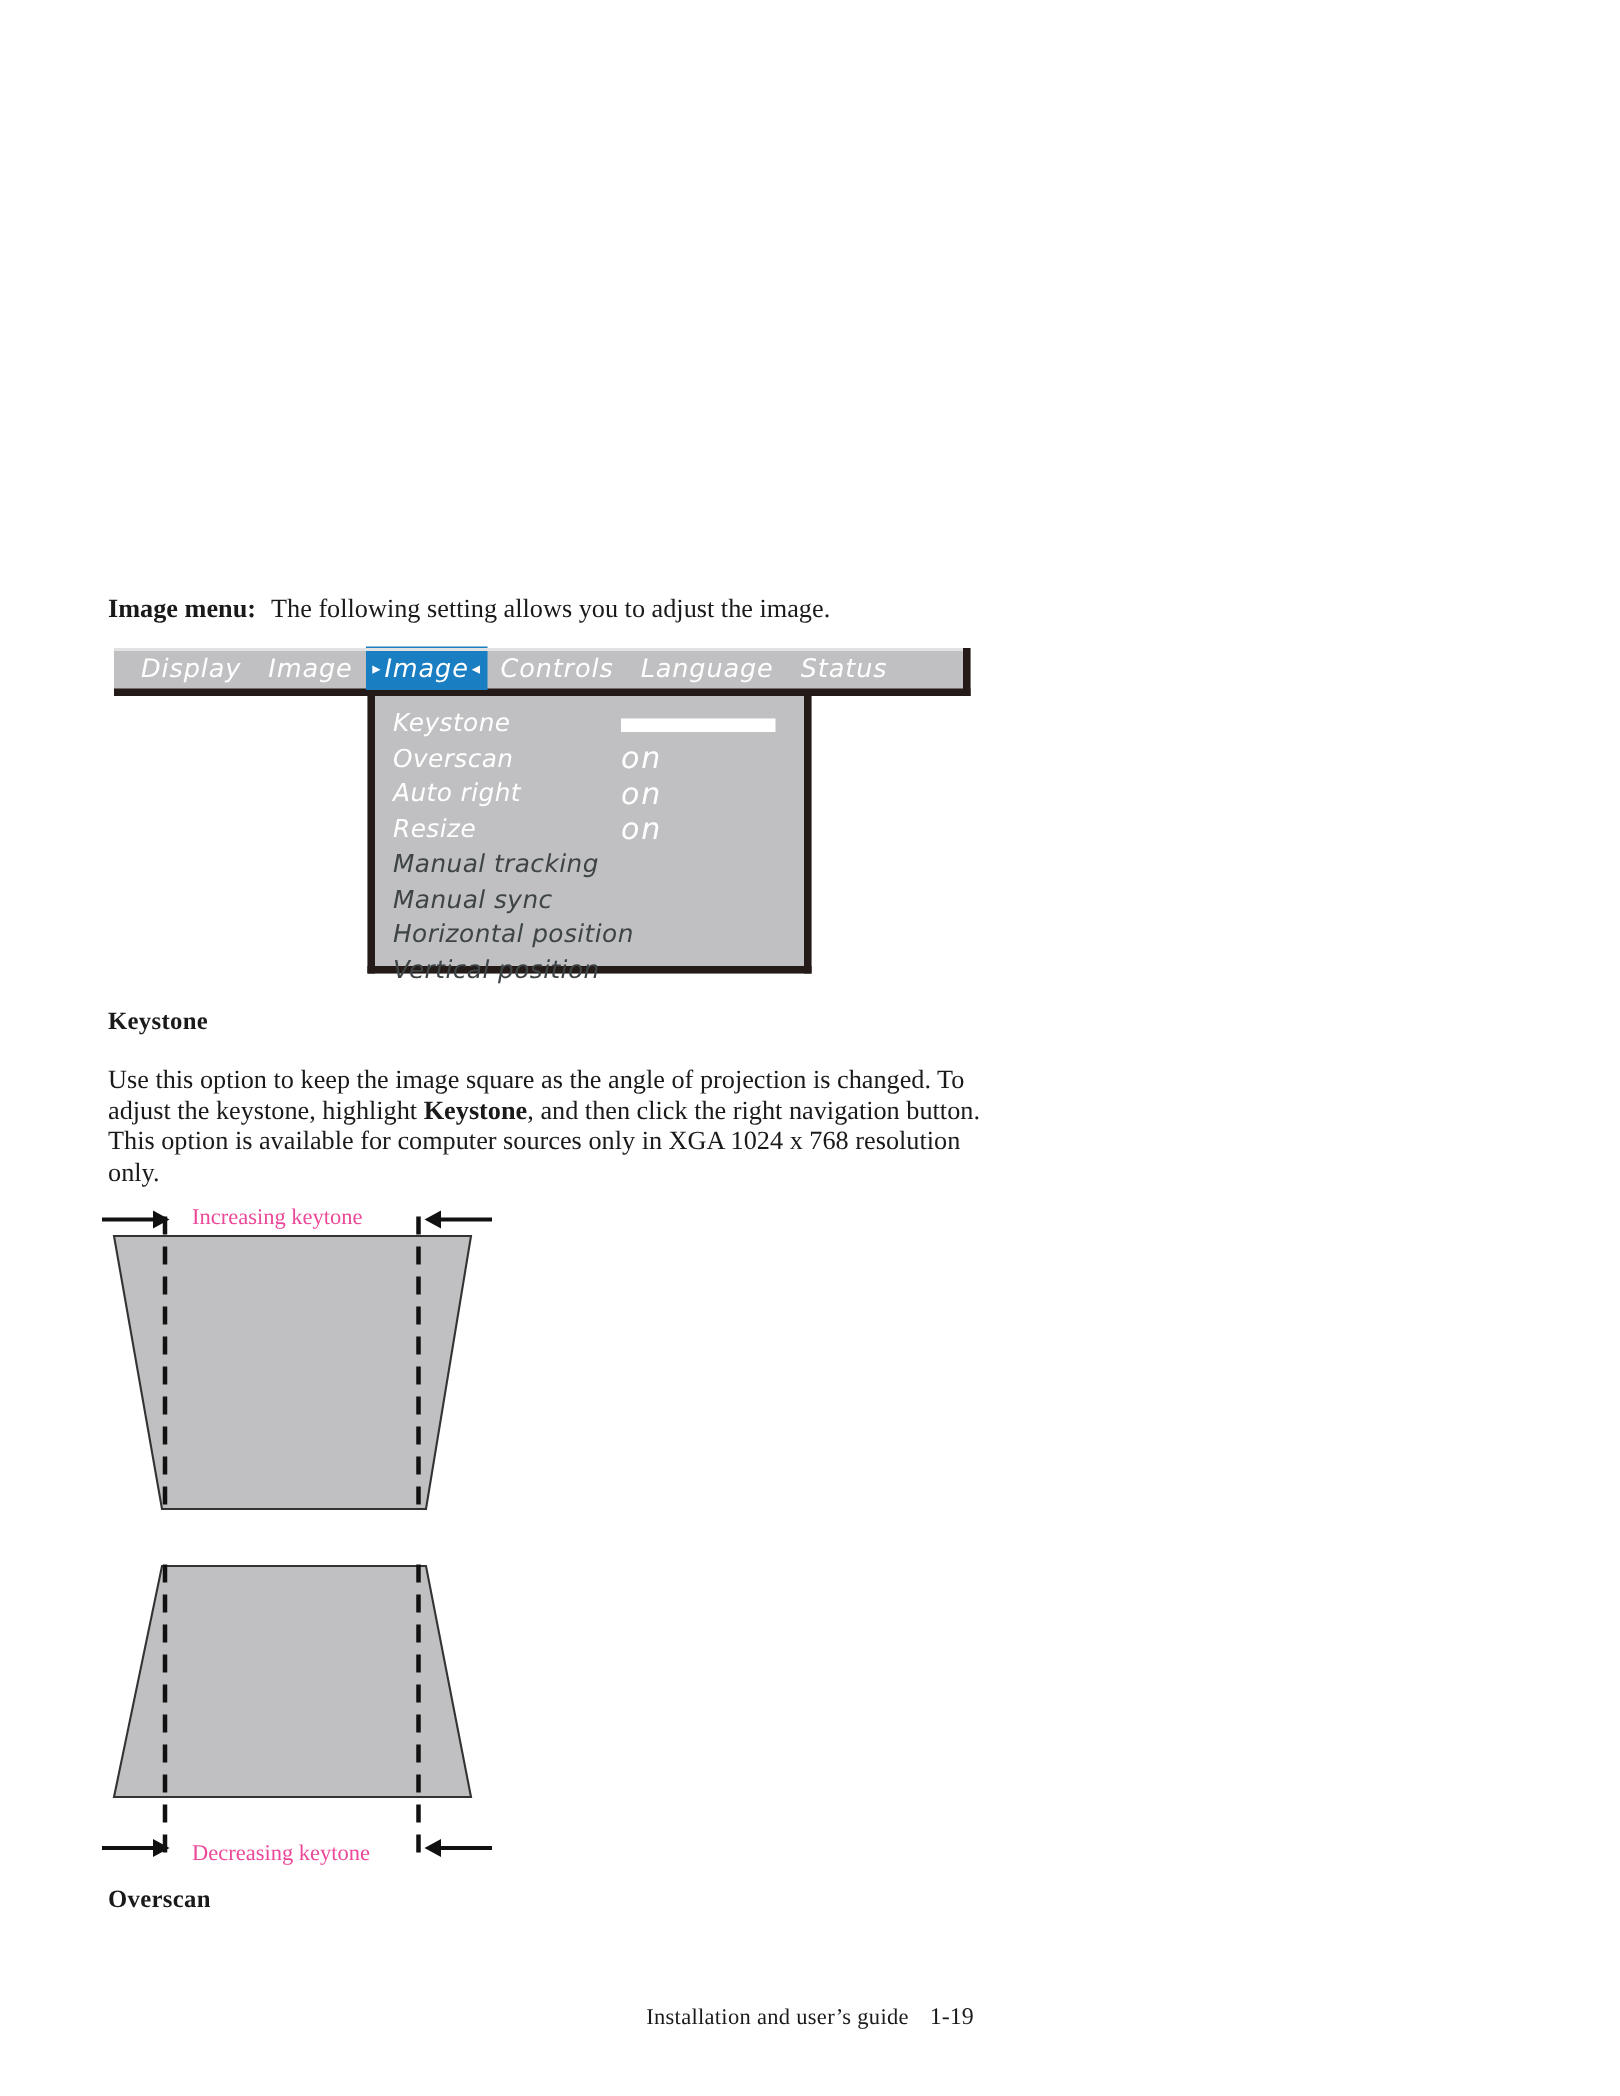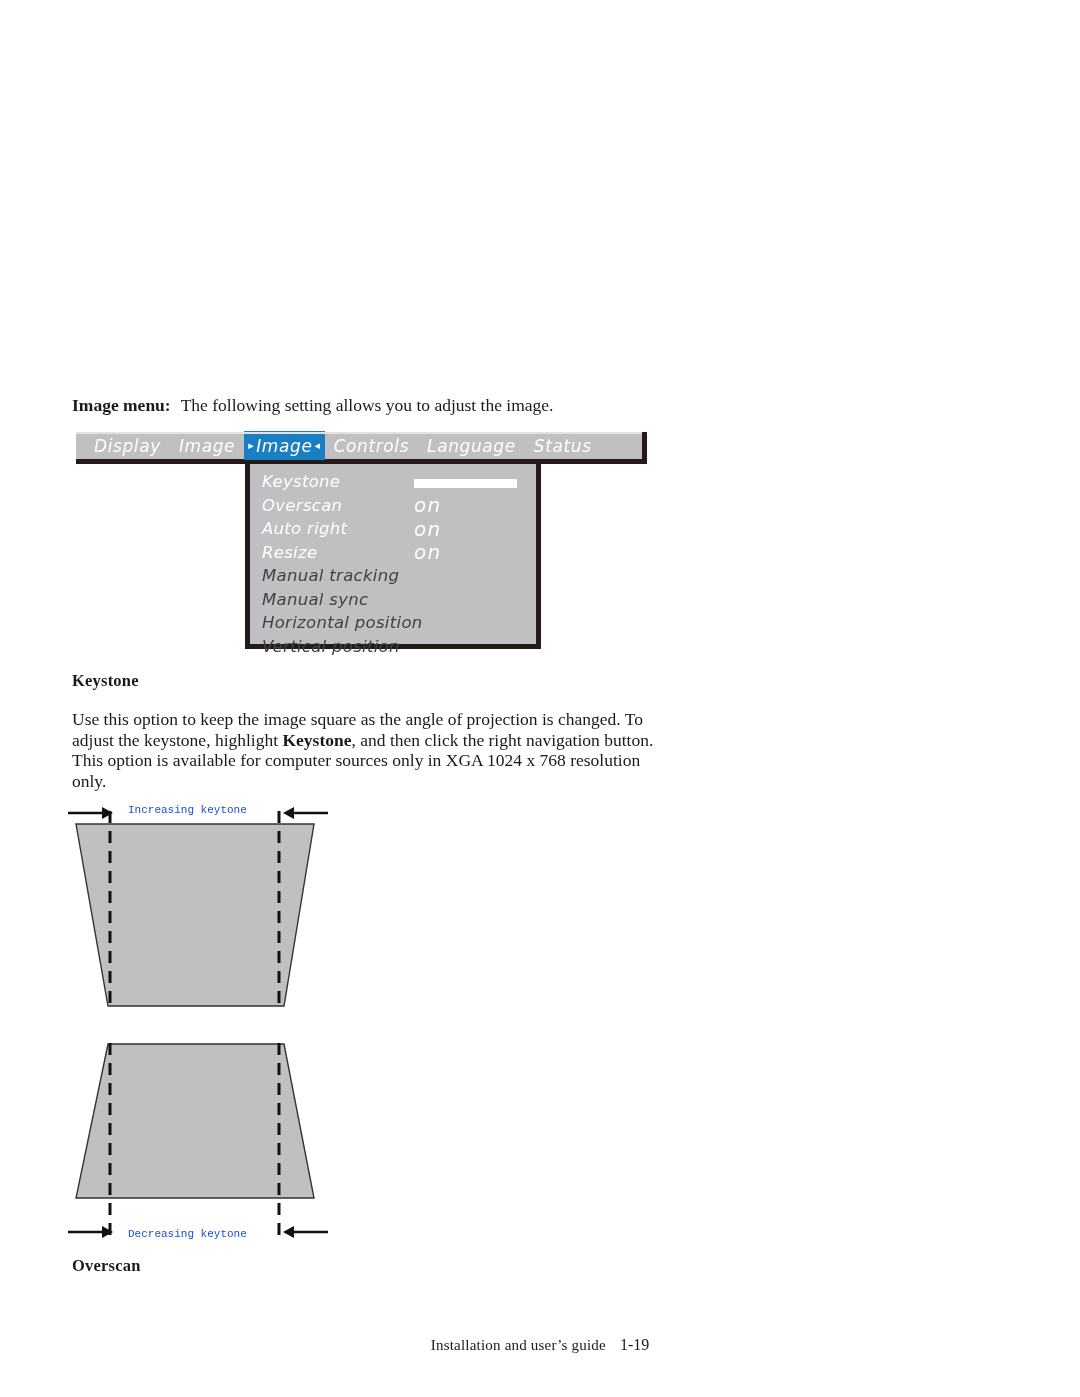--- a/index.html
+++ b/index.html
@@ -138,23 +138,23 @@
   }
   .body-para b { font-weight: bold; }
 
   
   .figure { position: absolute; }
   .fig-one { left: 60px; top: 795px; }
   .fig-two { left: 60px; top: 1035px; }
 
   .caption {
     position: absolute;
-    font-family: Liberation Mono, monospace;
-    font-size: 11px;
-    color: #1d4ed8;
+    font-family: Liberation Serif, serif;
+    font-size: 15px;
+    color: #ec4899;
     white-space: nowrap;
   }
   .cap-one { left: 128px; top: 804px; }
   .cap-two { left: 128px; top: 1228px; }
 
   
   .footer {
     position: absolute;
     left: 0;
     right: 0;

